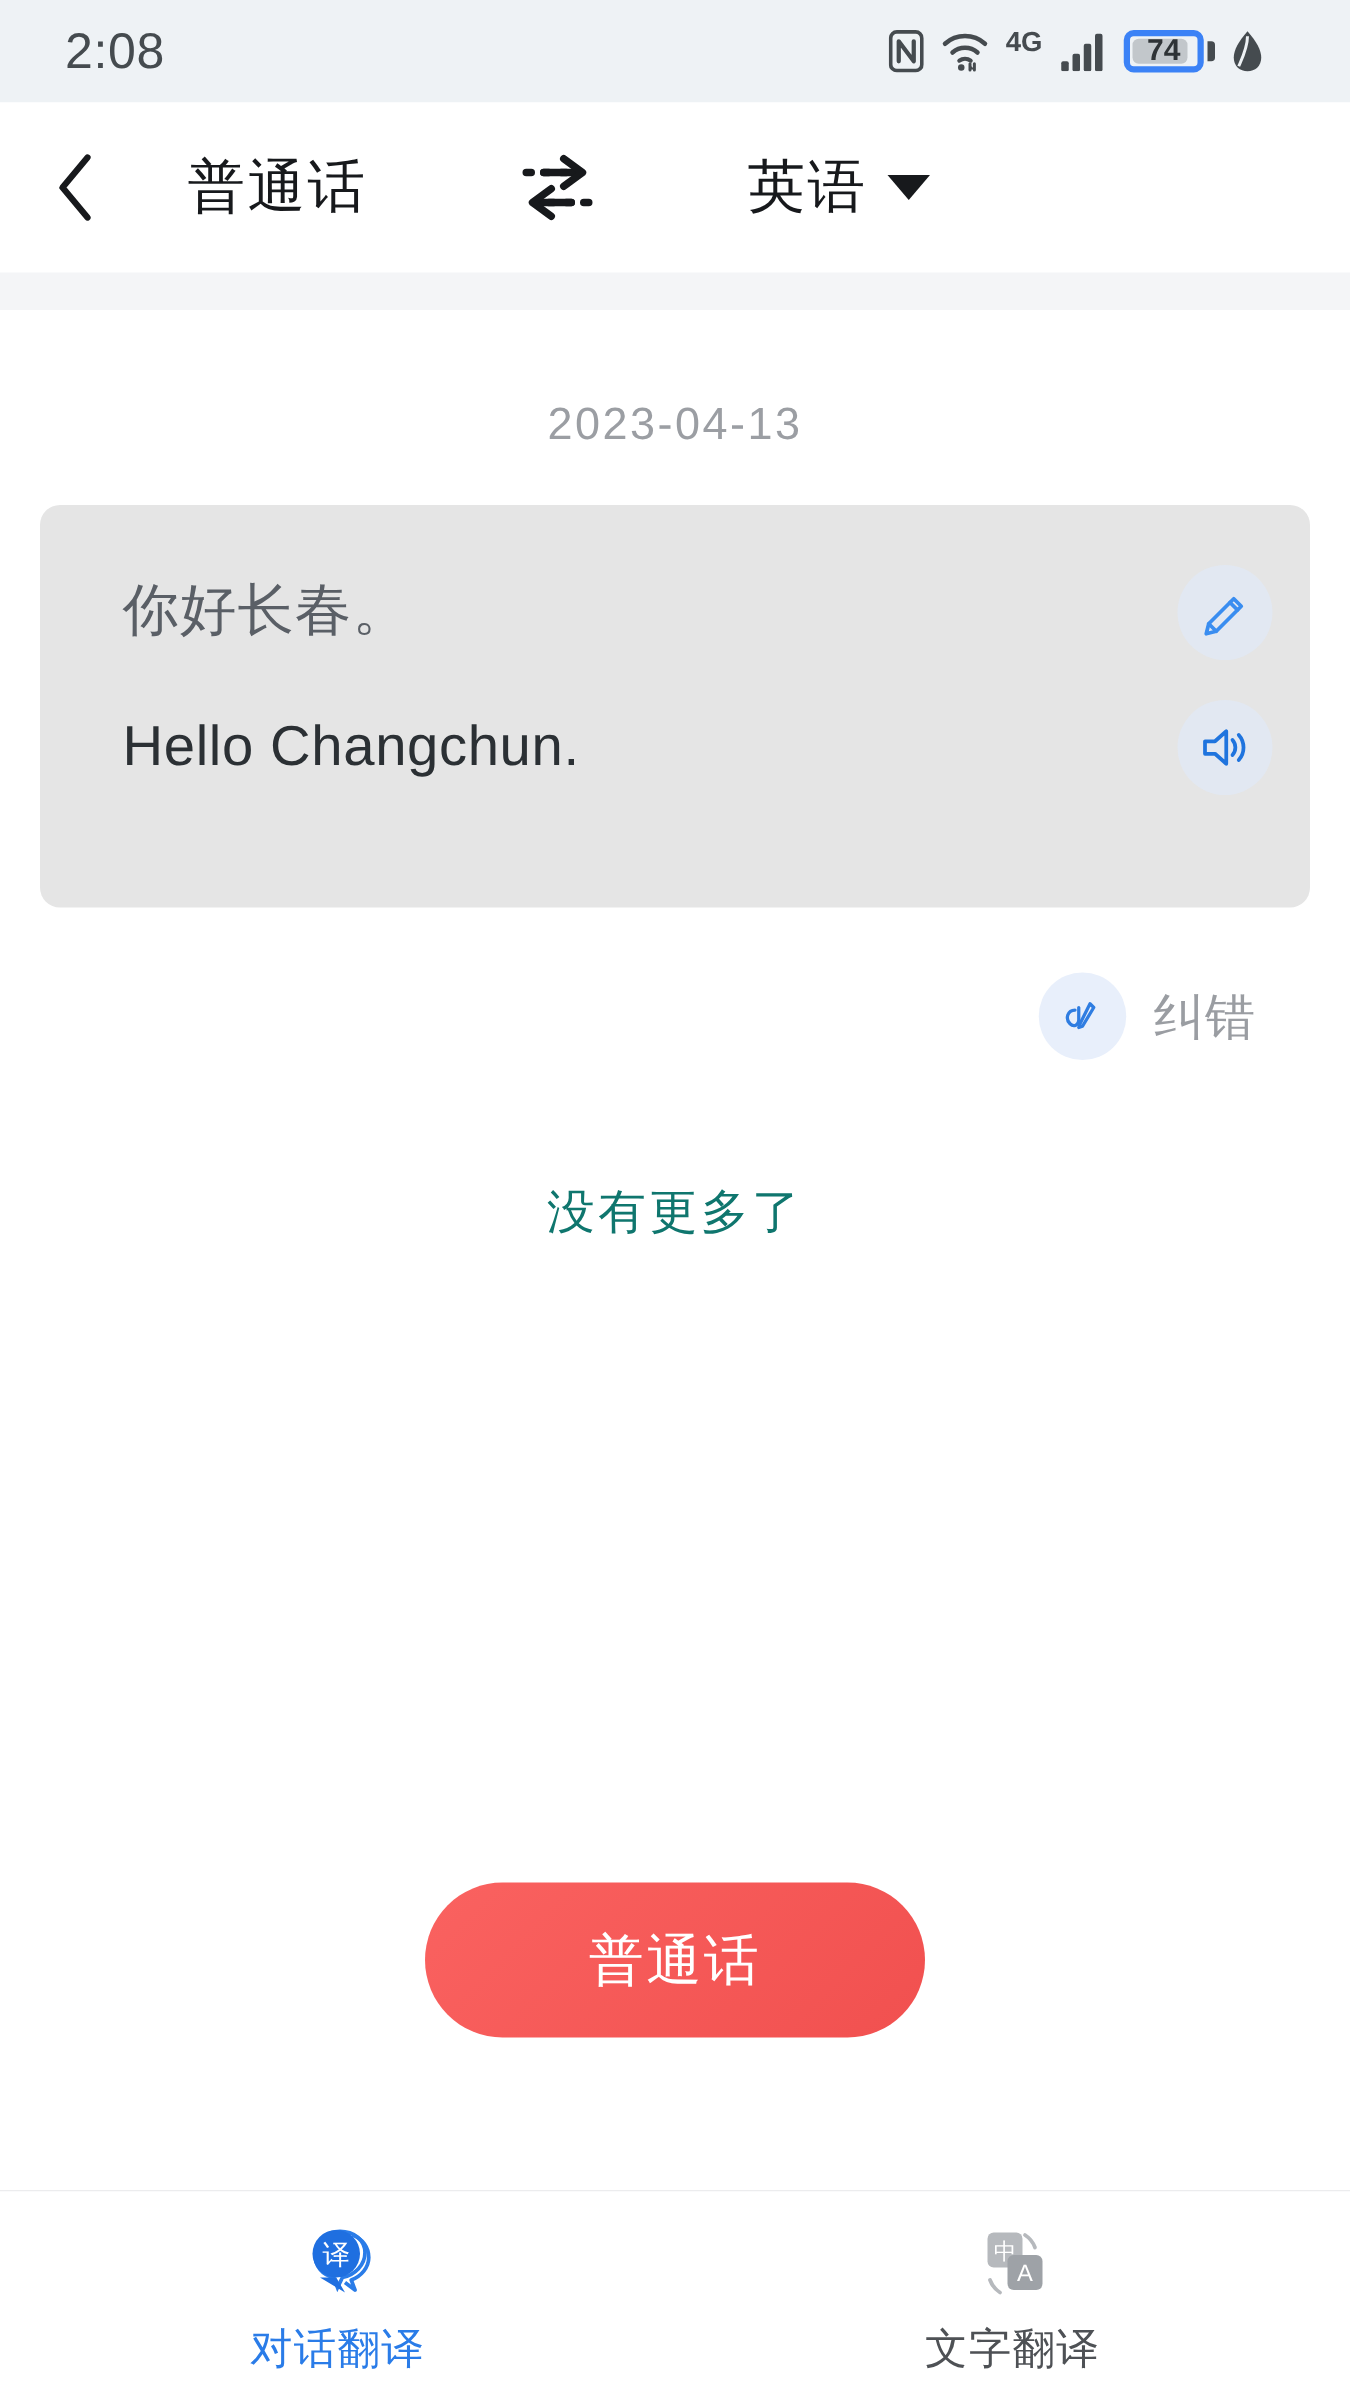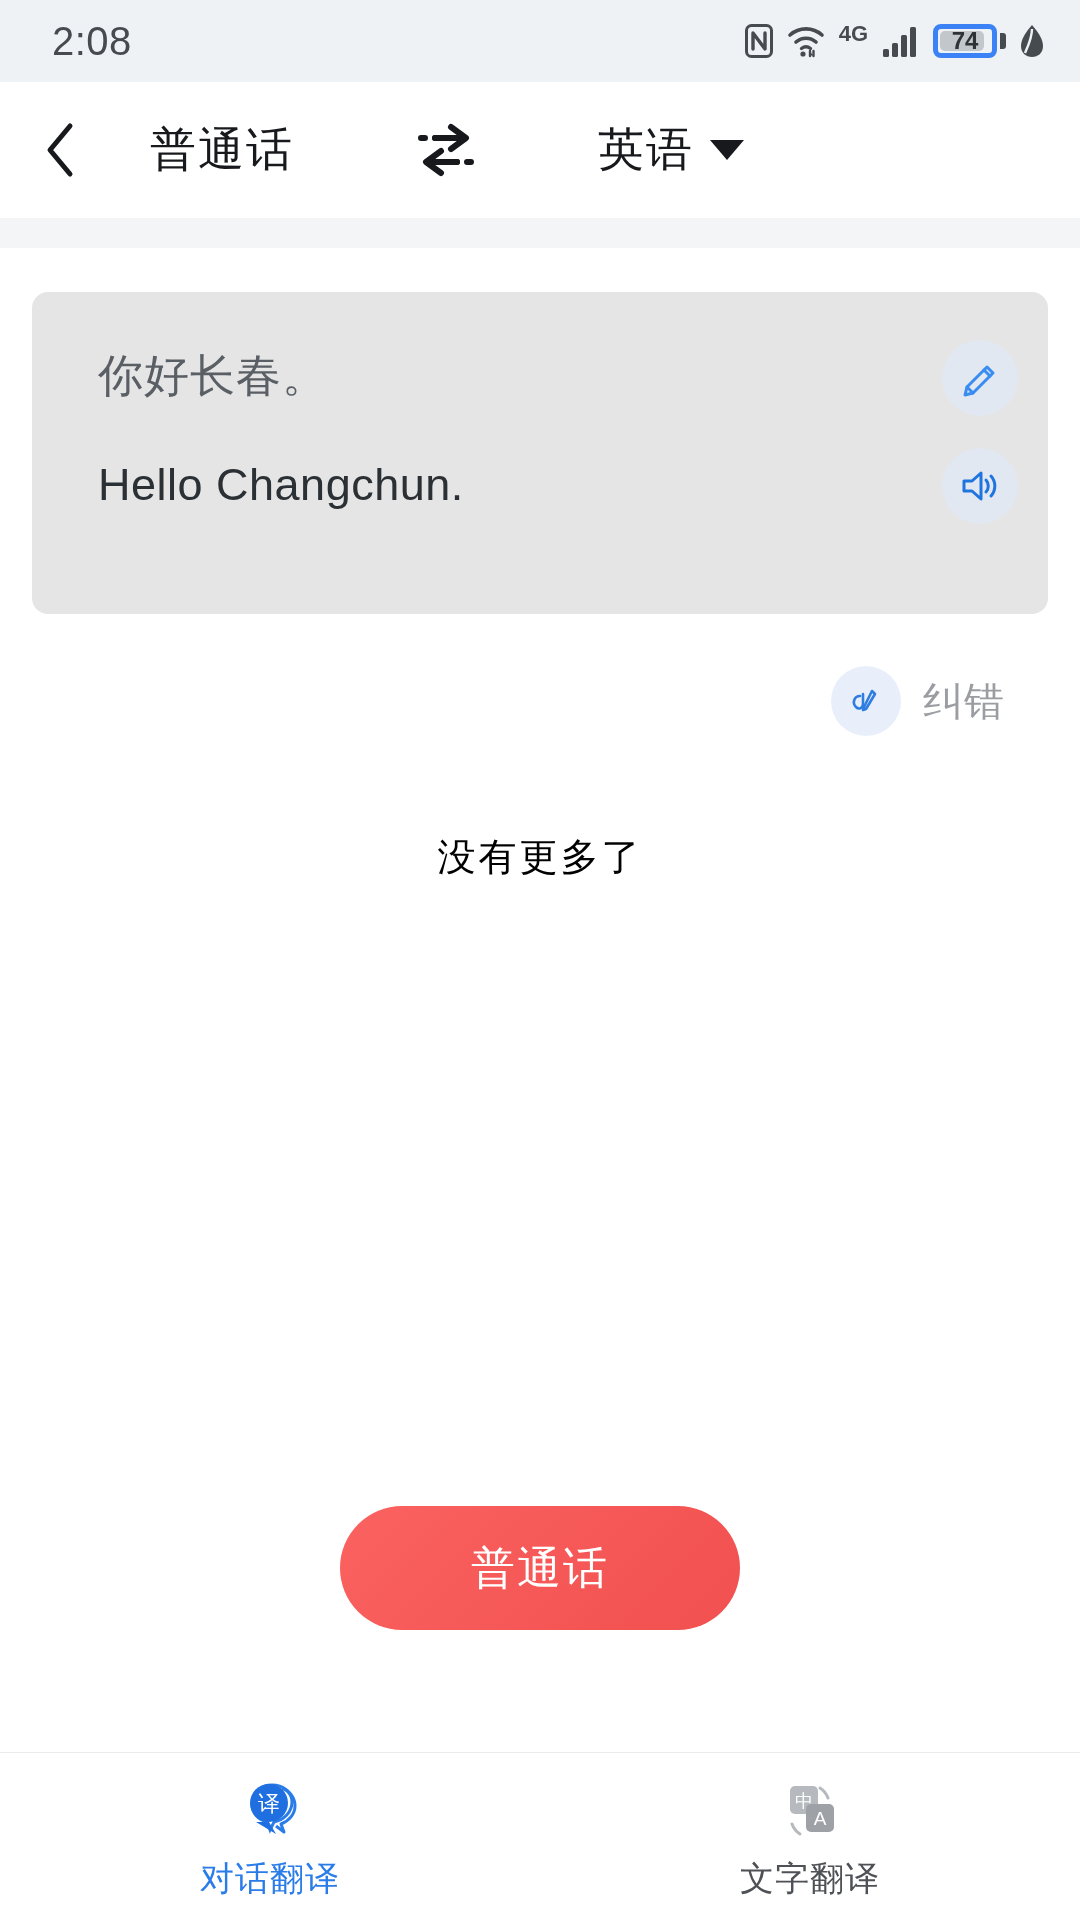--- a/index.html
+++ b/index.html
@@ -9,21 +9,21 @@
     font-family:"Liberation Sans","DejaVu Sans",sans-serif;
     overflow:hidden;
   }
   .screen { position:relative; width:1080px; height:1920px; background:#fff; }
 
   
   .statusbar{
     position:absolute; left:0; top:0; width:1080px; height:82px;
     background:#eef2f5;
     display:flex; align-items:center; justify-content:space-between;
-    padding:0 35px 0 52px;
+    padding:0 69px 0 52px;
   }
   .status-time{ font-size:40px; color:#454b4f; letter-spacing:.5px; }
   .status-icons{ display:flex; align-items:center; gap:13px; }
   .si{ display:block; }
 
   
   .header{
     position:absolute; left:0; top:82px; width:1080px; height:136px;
     background:#ffffff; display:flex; align-items:center;
   }
@@ -80,21 +80,21 @@
     margin:52px 75px 0 0;
   }
   .fix-icon-wrap{
     width:70px;height:70px;border-radius:50%;
     background:#e8effb;
     display:flex;align-items:center;justify-content:center;
   }
   .fix-label{ font-size:40px; color:#9a9da2; letter-spacing:1px; }
 
   .no-more{
-    text-align:center; font-size:38px; color:#000000;
+    text-align:center; font-size:38px; color:#0f766e;
     letter-spacing:3px; margin-top:96px;
   }
 
   
   .mic-row{
     position:absolute; left:0; top:1506px; width:1080px;
     display:flex; justify-content:center; gap:100px;
   }
   .mic-btn{
     width:400px; height:124px; border-radius:62px;
@@ -193,20 +193,21 @@
     <div class="hdr-lang-right">
       <span>英语</span>
       <span class="caret"></span>
     </div>
   </div>
 
   <div class="hdr-divider"></div>
 
   <div class="content">
 
+    <div class="date-label">2023-04-13</div>
 
     <div class="card">
       <div class="card-source">你好长春。</div>
       <div class="card-target">Hello Changchun.</div>
 
       <div class="card-actions">
         <div class="round-btn">
           <svg width="42" height="42" viewBox="0 0 42 42">
             <path d="M8 30 L28 10 L34 16 L14 36 L6 38 Z" fill="none" stroke="#3a8df0" stroke-width="3" stroke-linejoin="round"></path>
             <path d="M25 13 L31 19" stroke="#3a8df0" stroke-width="3" stroke-linecap="round"></path>

